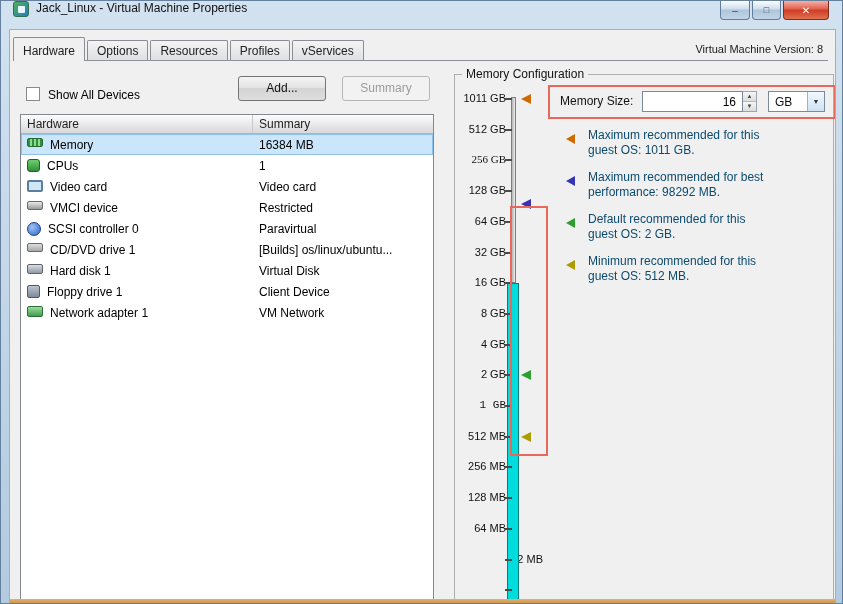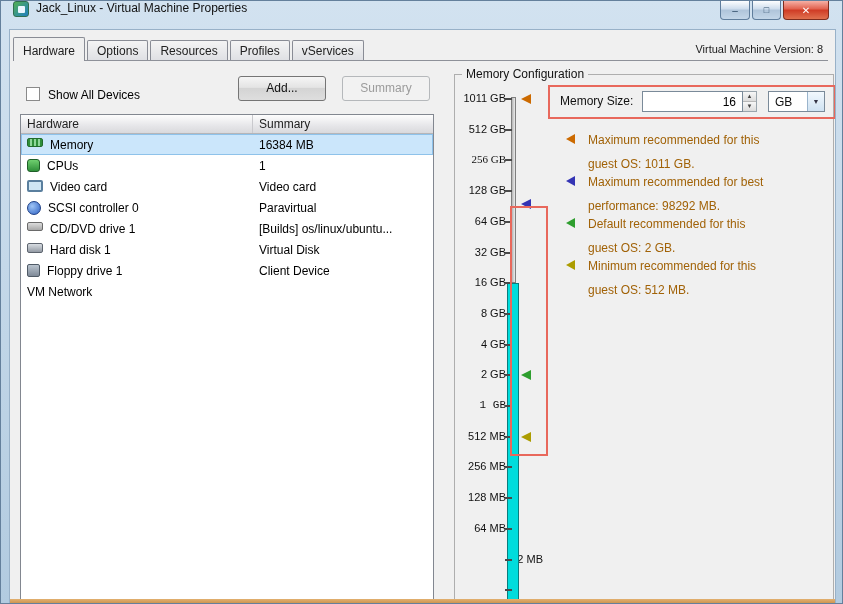--- a/index.html
+++ b/index.html
@@ -62,21 +62,21 @@
   .mem-input{position:absolute;left:632px;top:61px;width:101px;height:21px;border:1px solid #7a8a99;background:#fff;text-align:right;padding-right:6px;font:inherit}
   .spinner{position:absolute;left:733px;top:61px;width:14px;height:21px;display:flex;flex-direction:column;border:1px solid #9aa5ad;border-left:none;background:#e8e8e8}
   .spin-btn{flex:1;background:linear-gradient(#f7f7f7,#dcdcdc);font-size:6px;line-height:9px;text-align:center;color:#444}
   .spin-btn.up{border-bottom:1px solid #b8b8b8}
   .unit-select{position:absolute;left:758px;top:61px;width:57px;height:21px;border:1px solid #7a8a99;background:#fff;display:flex;align-items:center}
   .unit-text{flex:1;padding-left:6px;color:#111}
   .unit-arrow{width:17px;height:100%;background:linear-gradient(#f2f8fd,#cfe2f2);border-left:1px solid #9ab4cc;display:flex;align-items:center;justify-content:center;font-size:7px;color:#334}
   .memory-notes{position:absolute;left:556px;top:0;width:266px}
   .note{position:absolute;display:flex;align-items:flex-start}
   .note-tri{width:0;height:0;border-top:5px solid transparent;border-bottom:5px solid transparent;border-right:9px solid #000;margin:6px 13px 0 0;flex:0 0 auto}
-  .note-text{line-height:24px;color:#a16207}
+  .note-text{line-height:15px;color:#0c4a6e}
   .bottom-strip{position:absolute;left:0;right:0;bottom:0;height:5px;background:linear-gradient(#e2b070,#c98f4a);z-index:9}
 </style>
 </head>
 <body>
 
 <div class="window">
   <div class="titlebar">
     <span class="app-icon"></span>
     <span class="title">Jack_Linux - Virtual Machine Properties</span>
     <div class="win-controls">
@@ -124,20 +124,27 @@
           </div>
           <div class="trow">
             <div class="tc tc-hw">
               <span class="hw-icon video-card-icon"></span>
               <span>Video card</span>
             </div>
             <div class="tc tc-sum">Video card</div>
           </div>
           <div class="trow">
             <div class="tc tc-hw">
+              <span class="hw-icon vmci-device-icon"></span>
+              <span>VMCI device</span>
+            </div>
+            <div class="tc tc-sum">Restricted</div>
+          </div>
+          <div class="trow">
+            <div class="tc tc-hw">
               <span class="hw-icon scsi-controller-icon"></span>
               <span>SCSI controller 0</span>
             </div>
             <div class="tc tc-sum">Paravirtual</div>
           </div>
           <div class="trow">
             <div class="tc tc-hw">
               <span class="hw-icon cd-dvd-drive-icon"></span>
               <span>CD/DVD drive 1</span>
             </div>
@@ -151,20 +158,24 @@
             <div class="tc tc-sum">Virtual Disk</div>
           </div>
           <div class="trow">
             <div class="tc tc-hw">
               <span class="hw-icon floppy-drive-icon"></span>
               <span>Floppy drive 1</span>
             </div>
             <div class="tc tc-sum">Client Device</div>
           </div>
           <div class="trow">
+            <div class="tc tc-hw">
+              <span class="hw-icon network-adapter-icon"></span>
+              <span>Network adapter 1</span>
+            </div>
             <div class="tc tc-sum">VM Network</div>
           </div>
         </div>
     </div>
 
     <div class="groupbox"></div>
     <div class="groupbox-label">Memory Configuration</div>
 
     <div>
       <div class="slider-track" style="top: 67px; height: 186.2px;"></div>

